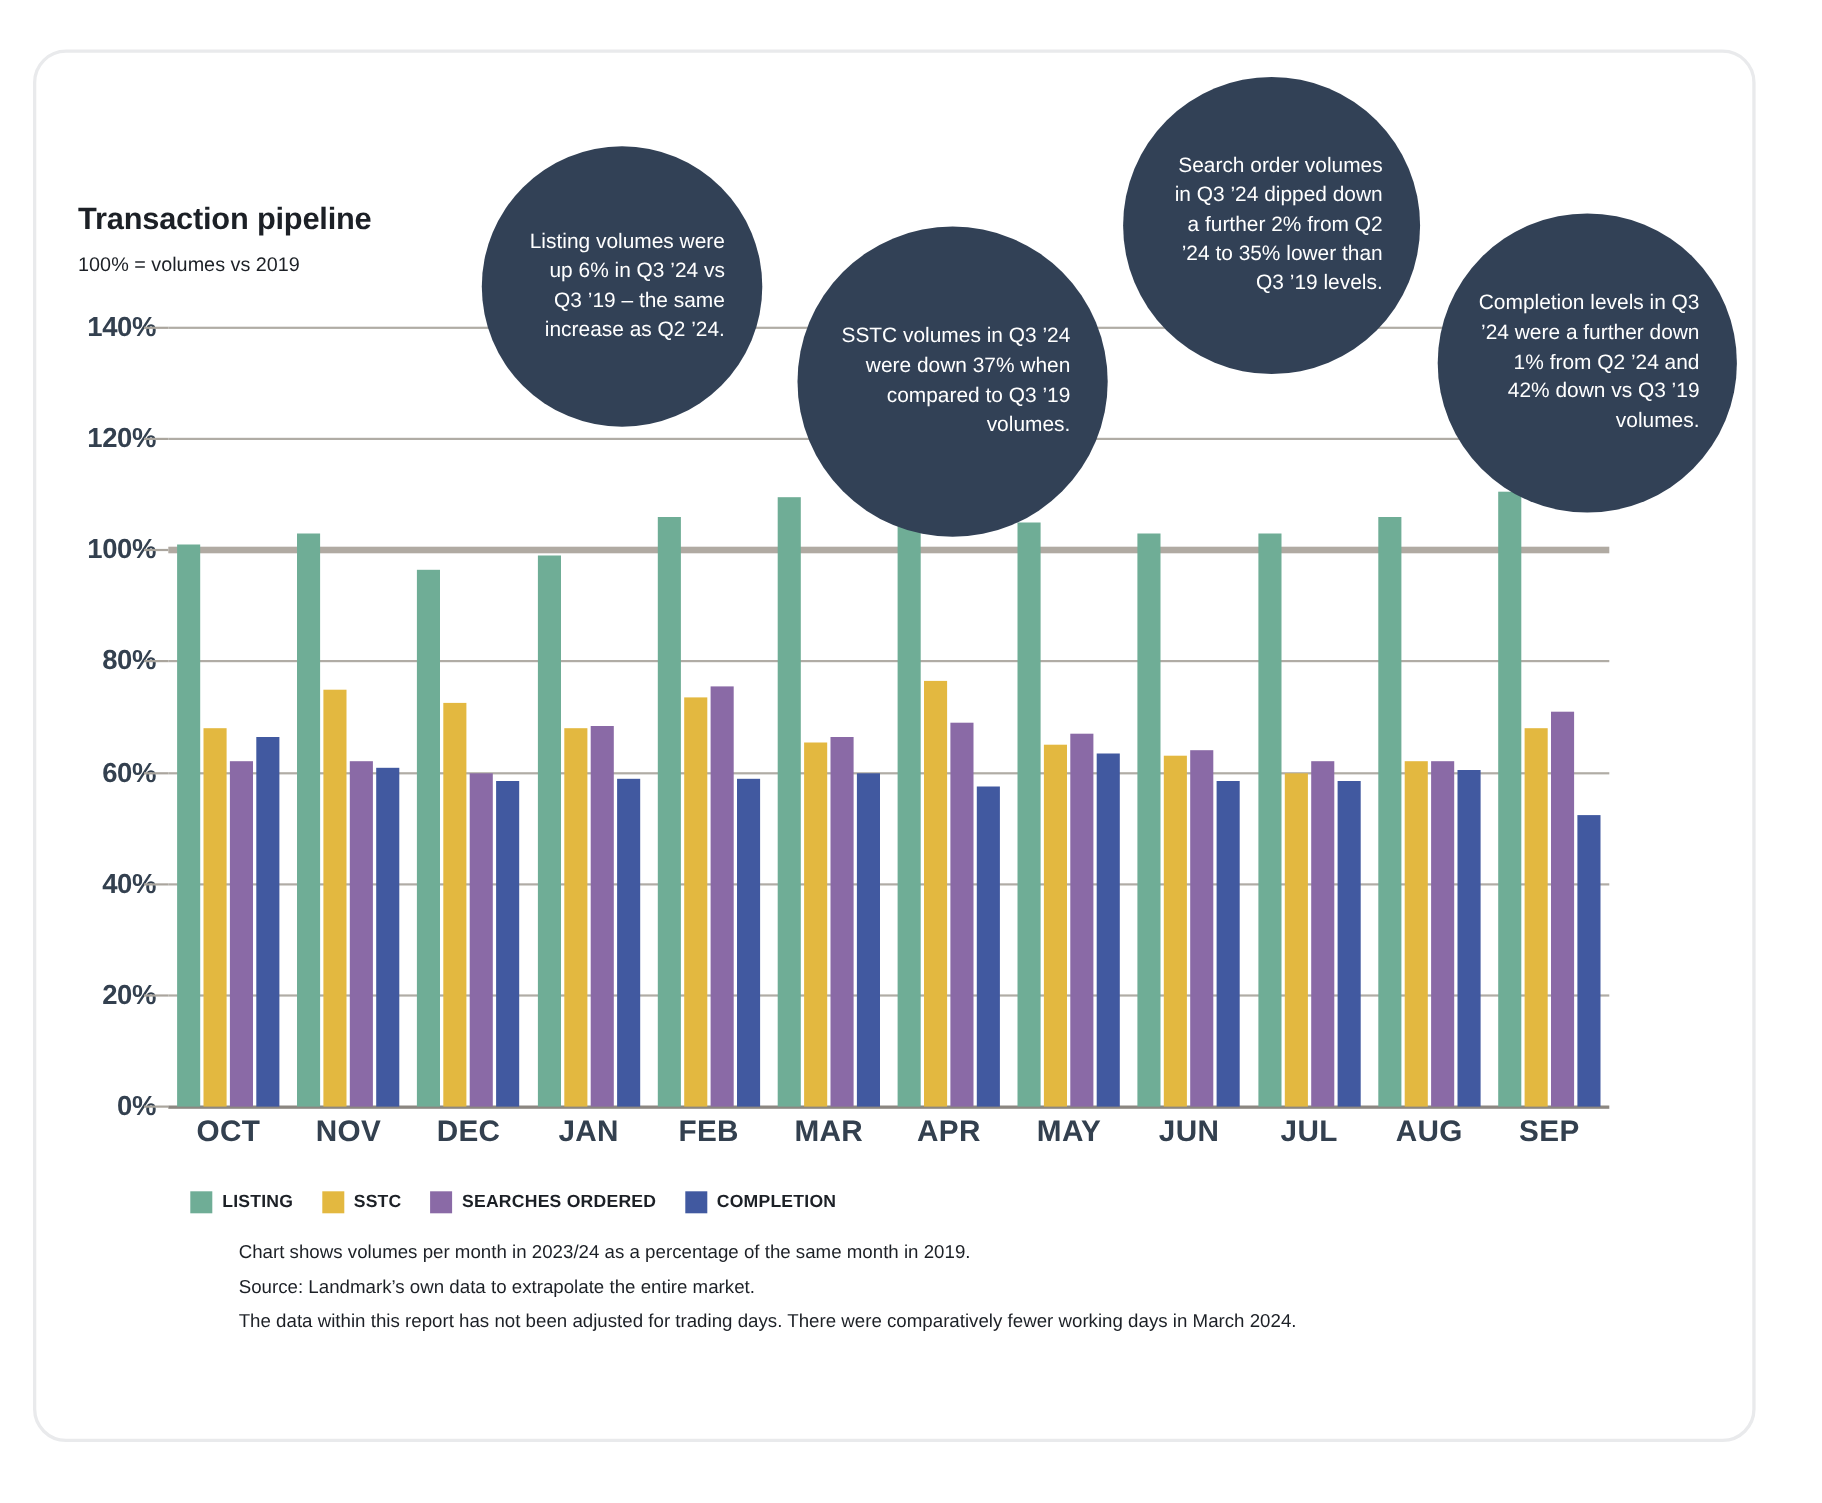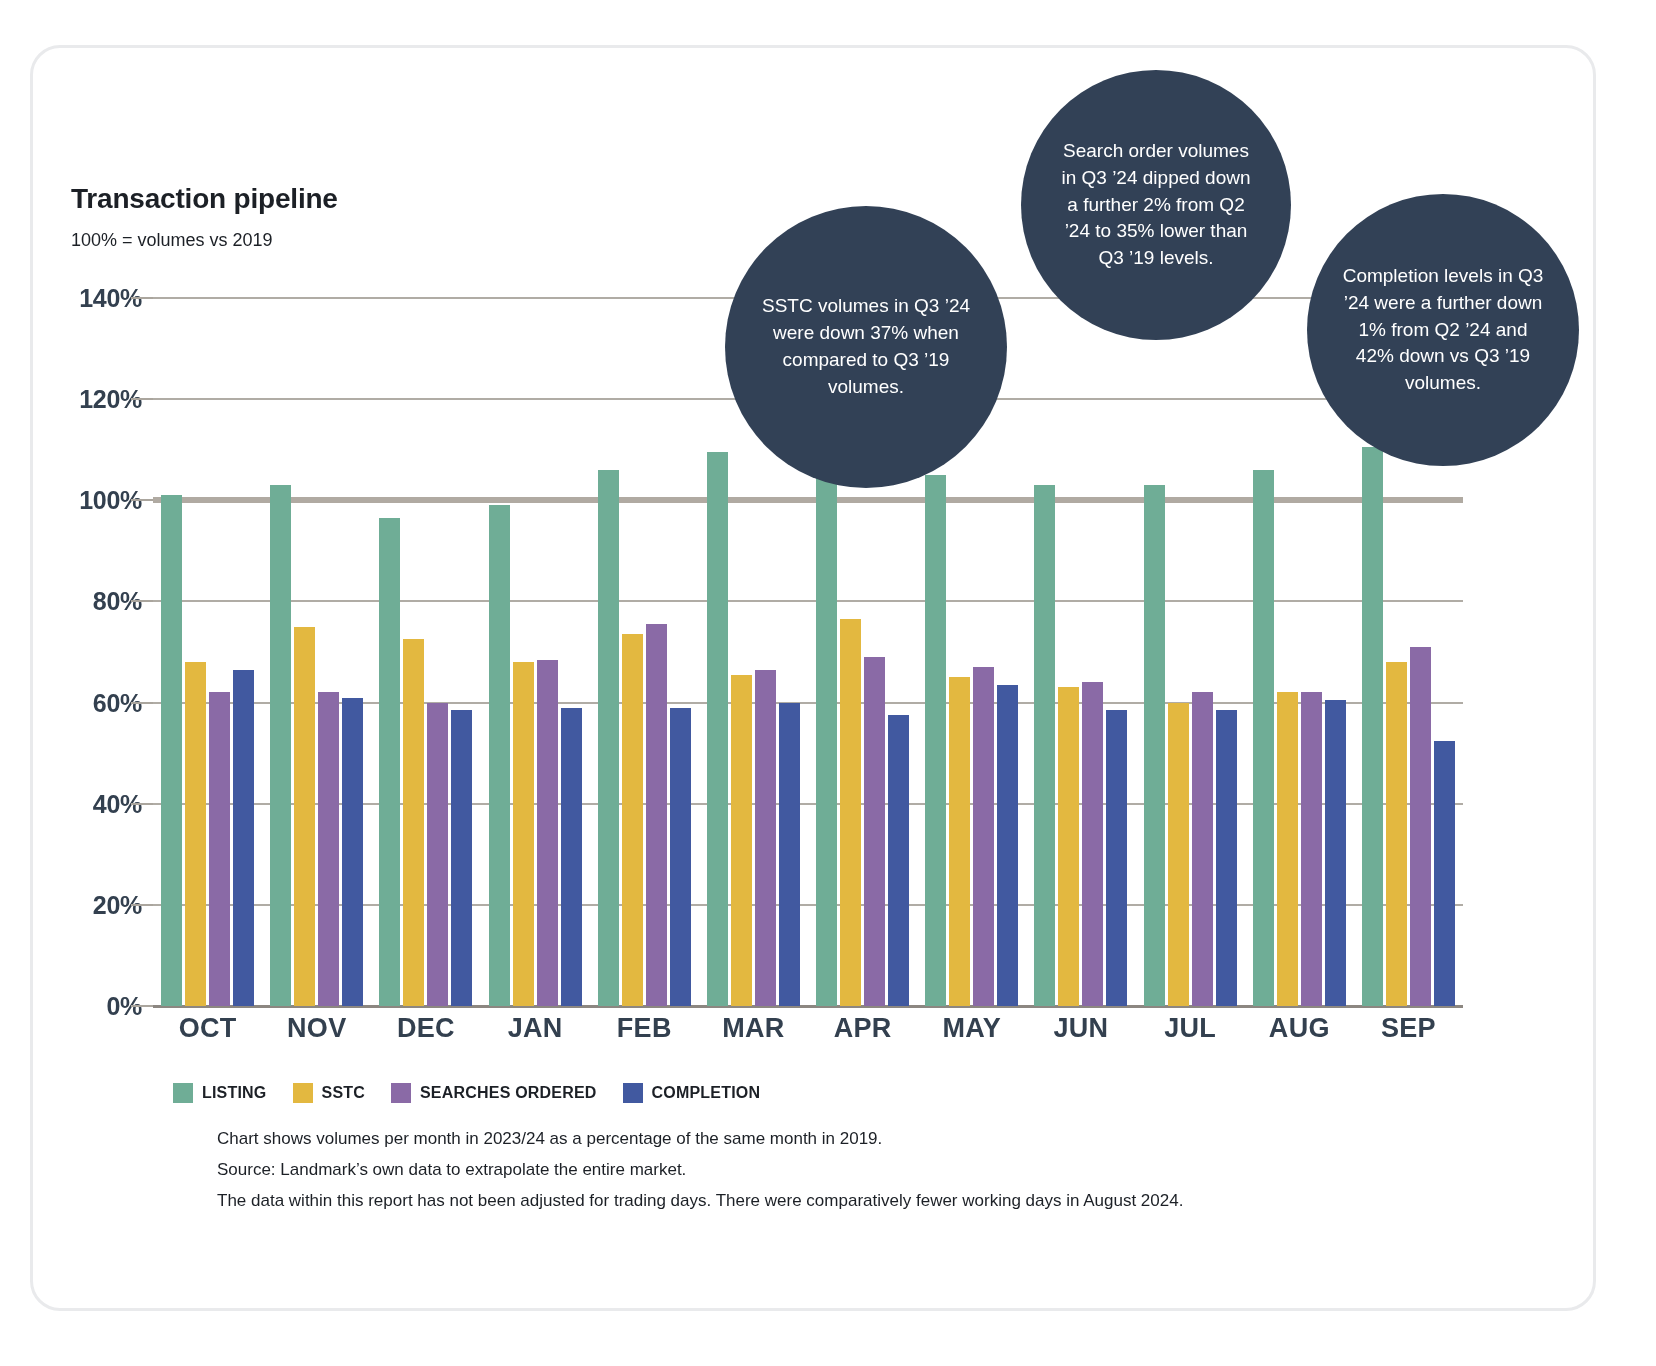--- a/index.html
+++ b/index.html
@@ -110,21 +110,21 @@
     margin-bottom: 14px; font-family: "Liberation Sans", sans-serif; margin-left: 44px;
   }
 
   
   .bubble {
     position: absolute;
     border-radius: 50%;
     background: #324156;
     color: #ffffff;
     display: flex; align-items: center; justify-content: center;
-    text-align: center;
+    text-align: right;
     font-size: 19px;
     line-height: 1.42;
   }
   .bubble span { display: block; padding: 0 34px; }
   #bubble-0 { left: 405px; top: 85px;  width: 255px; height: 255px; }
   #bubble-1 { left: 692px; top: 158px; width: 282px; height: 282px; }
   #bubble-2 { left: 988px; top: 22px;  width: 270px; height: 270px; }
   #bubble-3 { left: 1274px; top: 146px; width: 272px; height: 272px; }
 </style>
 </head>
@@ -272,24 +272,27 @@
       <div class="xlabel">JUN</div>
       <div class="xlabel">JUL</div>
       <div class="xlabel">AUG</div>
       <div class="xlabel">SEP</div>
     </div>
 
   <div id="notes">
     <div id="notes-lines">
         <div class="note-line">Chart shows volumes per month in 2023/24 as a percentage of the same month in 2019.</div>
         <div class="note-line">Source: Landmark’s own data to extrapolate the entire market.</div>
-        <div class="note-line">The data within this report has not been adjusted for trading days. There were comparatively fewer working days in August 2024.</div>
+        <div class="note-line">The data within this report has not been adjusted for trading days. There were comparatively fewer working days in March 2024.</div>
       </div>
   </div>
 
+  <div class="bubble" id="bubble-0">
+      <span>Listing volumes were up 6% in Q3 ’24 vs Q3 ’19 – the same increase as Q2 ’24.</span>
+    </div>
   <div class="bubble" id="bubble-1">
       <span>SSTC volumes in Q3 ’24 were down 37% when compared to Q3 ’19 volumes.</span>
     </div>
   <div class="bubble" id="bubble-2">
       <span>Search order volumes in Q3 ’24 dipped down a further 2% from Q2 ’24 to 35% lower than Q3 ’19 levels.</span>
     </div>
   <div class="bubble" id="bubble-3">
       <span>Completion levels in Q3 ’24 were a further down 1% from Q2 ’24 and 42% down vs Q3 ’19 volumes.</span>
     </div>
 

